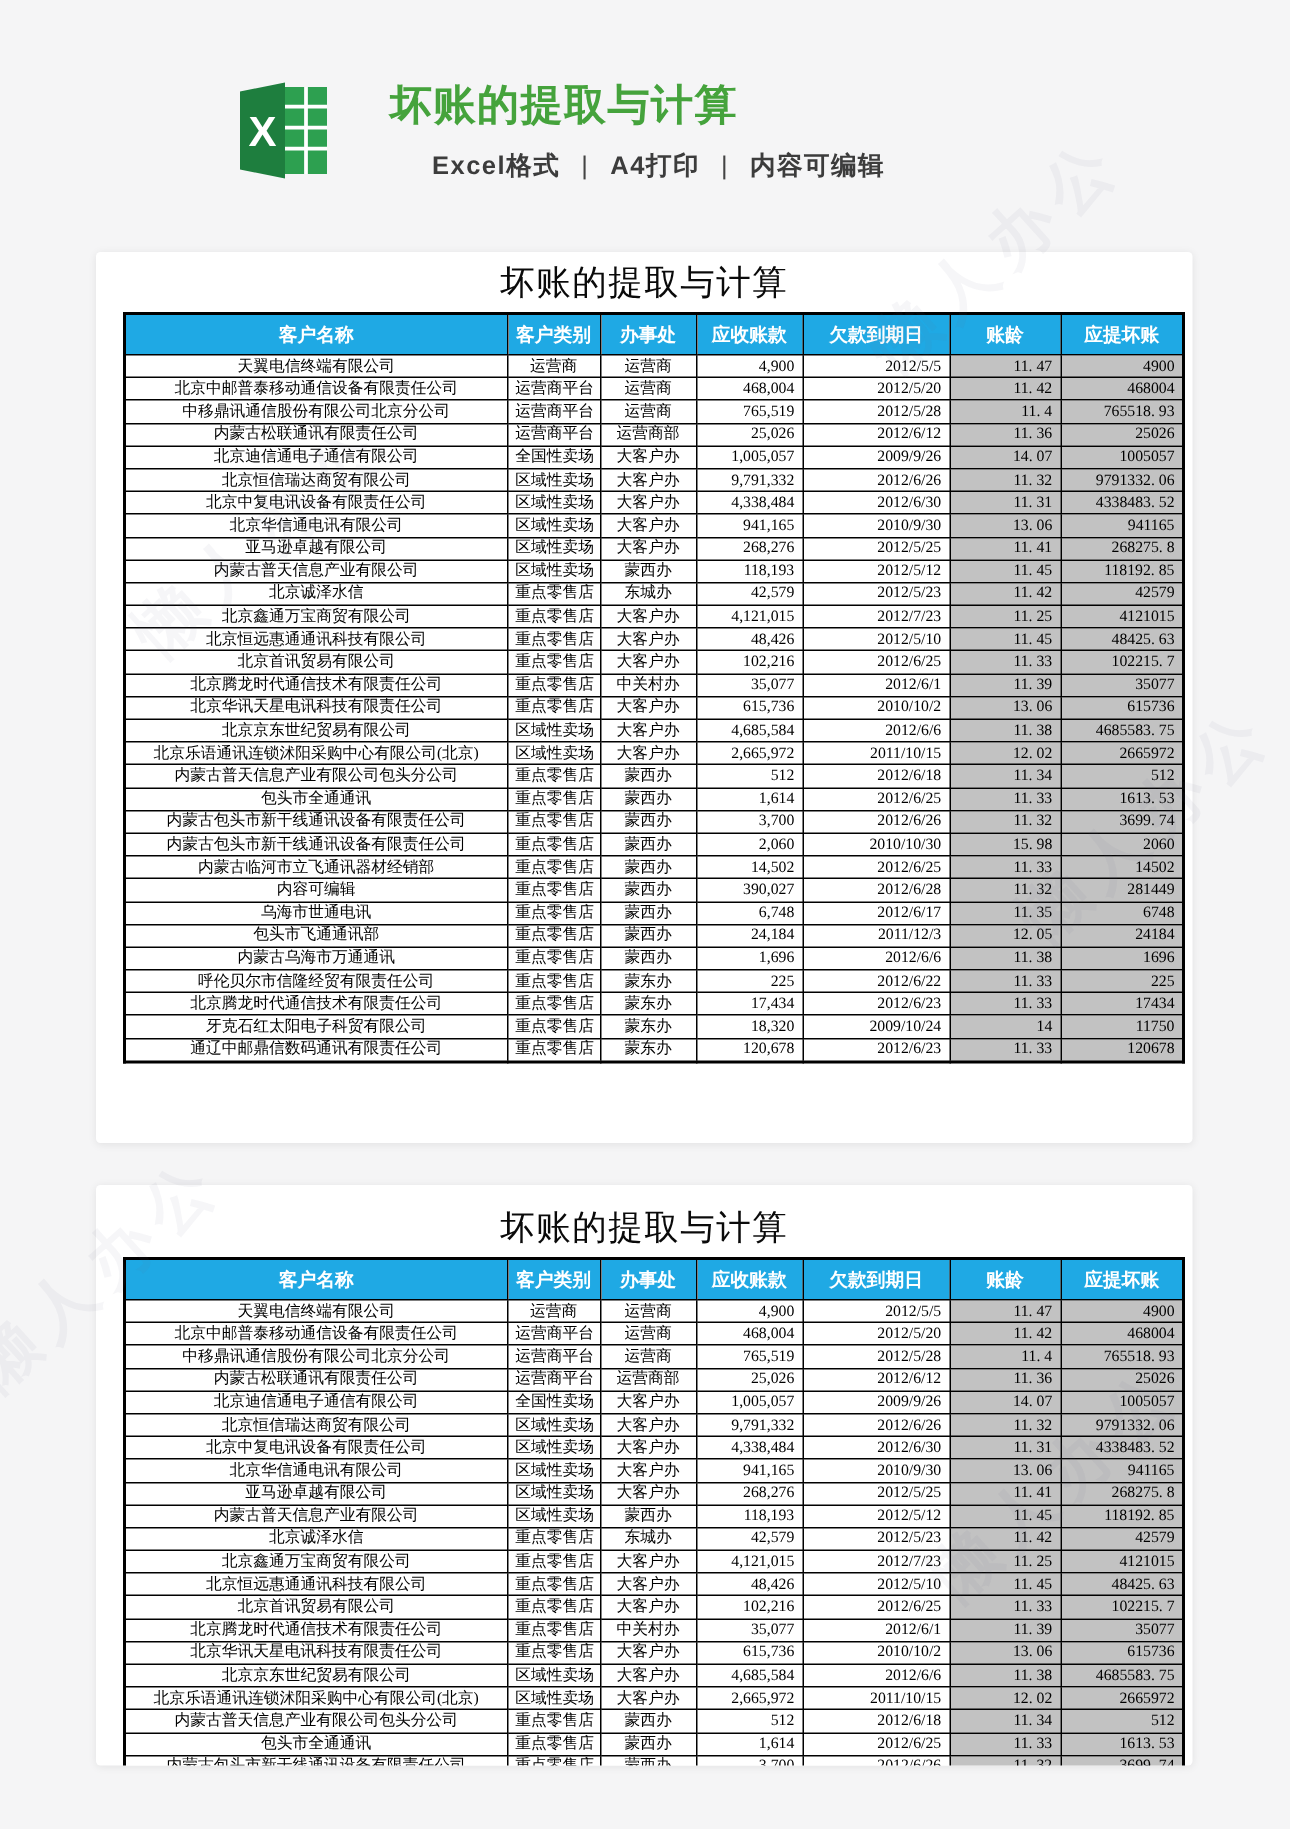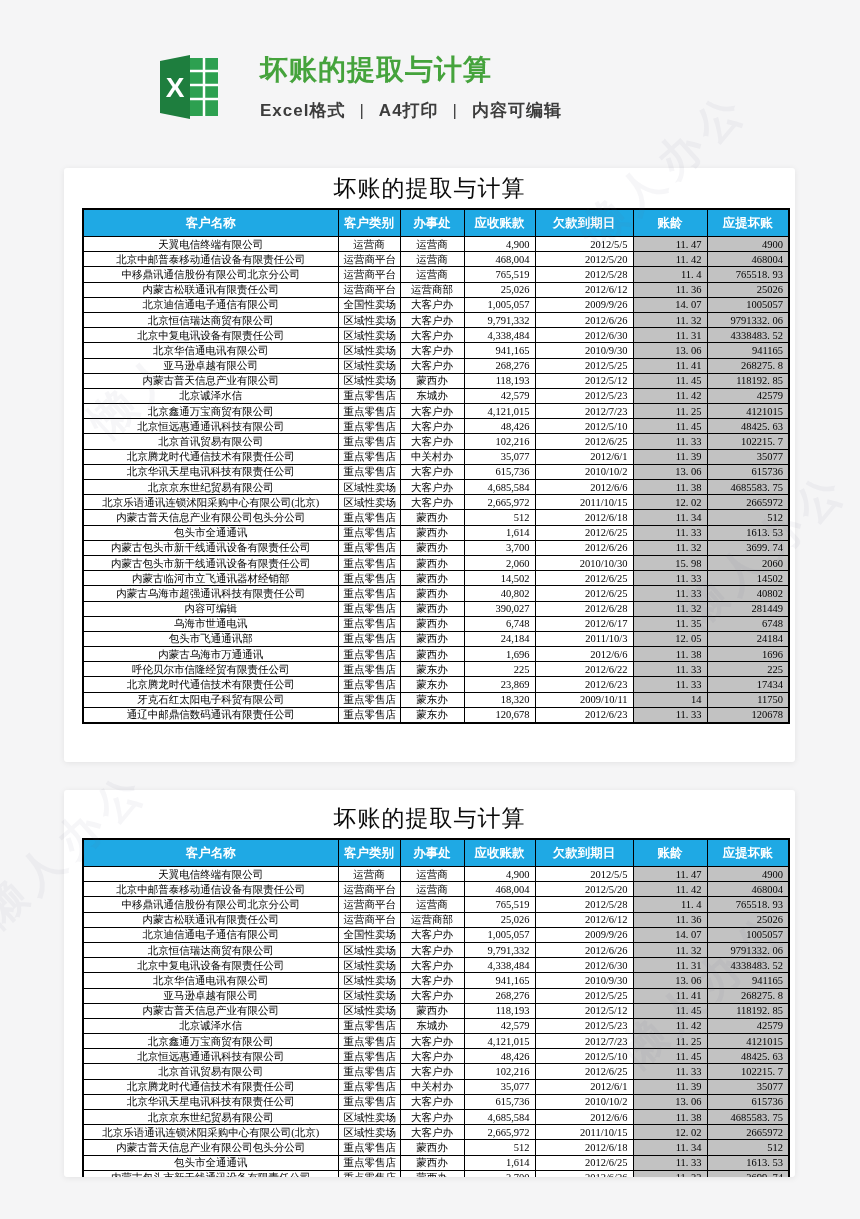--- a/index.html
+++ b/index.html
@@ -11,21 +11,21 @@
   
   .brand{position:absolute;left:160px;top:54px;display:flex;align-items:flex-start;}
   .brand-icon{flex:0 0 auto;}
   .brand-text{margin-left:42px;}
   .brand-title{
     margin:0;font-size:28px;line-height:32px;font-weight:bold;letter-spacing:1px;
     color:var(--title-color,#45A33C);
   }
   .brand-sub{
     margin-top:13px;font-size:17px;font-weight:bold;color:#3c3c3c;letter-spacing:1px;
-    display:flex;align-items:center;
+    display:flex;align-items:center;margin-left:28px;
   }
   .brand-sub .sep{margin:0 14px;font-weight:400;color:#444;}
   
   .card{
     position:absolute;left:64px;width:731px;background:#fff;border-radius:3px;
     box-shadow:0 1px 6px rgba(0,0,0,0.08);overflow:hidden;
   }
   .card1{top:168px;height:594px;}
   .card2{top:790px;height:387px;}
   .sheet-title{
@@ -314,29 +314,20 @@
         <tr>
           <td class="c0">内蒙古临河市立飞通讯器材经销部</td>
           <td class="c1">重点零售店</td>
           <td class="c2">蒙西办</td>
           <td class="c3">14,502</td>
           <td class="c4">2012/6/25</td>
           <td class="c5">11. 33</td>
           <td class="c6">14502</td>
         </tr>
         <tr>
-          <td class="c0">内蒙古乌海市超强通讯科技有限责任公司</td>
-          <td class="c1">重点零售店</td>
-          <td class="c2">蒙西办</td>
-          <td class="c3">40,802</td>
-          <td class="c4">2012/6/25</td>
-          <td class="c5">11. 33</td>
-          <td class="c6">40802</td>
-        </tr>
-        <tr>
           <td class="c0">内容可编辑</td>
           <td class="c1">重点零售店</td>
           <td class="c2">蒙西办</td>
           <td class="c3">390,027</td>
           <td class="c4">2012/6/28</td>
           <td class="c5">11. 32</td>
           <td class="c6">281449</td>
         </tr>
         <tr>
           <td class="c0">乌海市世通电讯</td>
@@ -345,21 +336,21 @@
           <td class="c3">6,748</td>
           <td class="c4">2012/6/17</td>
           <td class="c5">11. 35</td>
           <td class="c6">6748</td>
         </tr>
         <tr>
           <td class="c0">包头市飞通通讯部</td>
           <td class="c1">重点零售店</td>
           <td class="c2">蒙西办</td>
           <td class="c3">24,184</td>
-          <td class="c4">2011/10/3</td>
+          <td class="c4">2011/12/3</td>
           <td class="c5">12. 05</td>
           <td class="c6">24184</td>
         </tr>
         <tr>
           <td class="c0">内蒙古乌海市万通通讯</td>
           <td class="c1">重点零售店</td>
           <td class="c2">蒙西办</td>
           <td class="c3">1,696</td>
           <td class="c4">2012/6/6</td>
           <td class="c5">11. 38</td>
@@ -371,31 +362,31 @@
           <td class="c2">蒙东办</td>
           <td class="c3">225</td>
           <td class="c4">2012/6/22</td>
           <td class="c5">11. 33</td>
           <td class="c6">225</td>
         </tr>
         <tr>
           <td class="c0">北京腾龙时代通信技术有限责任公司</td>
           <td class="c1">重点零售店</td>
           <td class="c2">蒙东办</td>
-          <td class="c3">23,869</td>
+          <td class="c3">17,434</td>
           <td class="c4">2012/6/23</td>
           <td class="c5">11. 33</td>
           <td class="c6">17434</td>
         </tr>
         <tr>
           <td class="c0">牙克石红太阳电子科贸有限公司</td>
           <td class="c1">重点零售店</td>
           <td class="c2">蒙东办</td>
           <td class="c3">18,320</td>
-          <td class="c4">2009/10/11</td>
+          <td class="c4">2009/10/24</td>
           <td class="c5">14</td>
           <td class="c6">11750</td>
         </tr>
         <tr>
           <td class="c0">通辽中邮鼎信数码通讯有限责任公司</td>
           <td class="c1">重点零售店</td>
           <td class="c2">蒙东办</td>
           <td class="c3">120,678</td>
           <td class="c4">2012/6/23</td>
           <td class="c5">11. 33</td>

